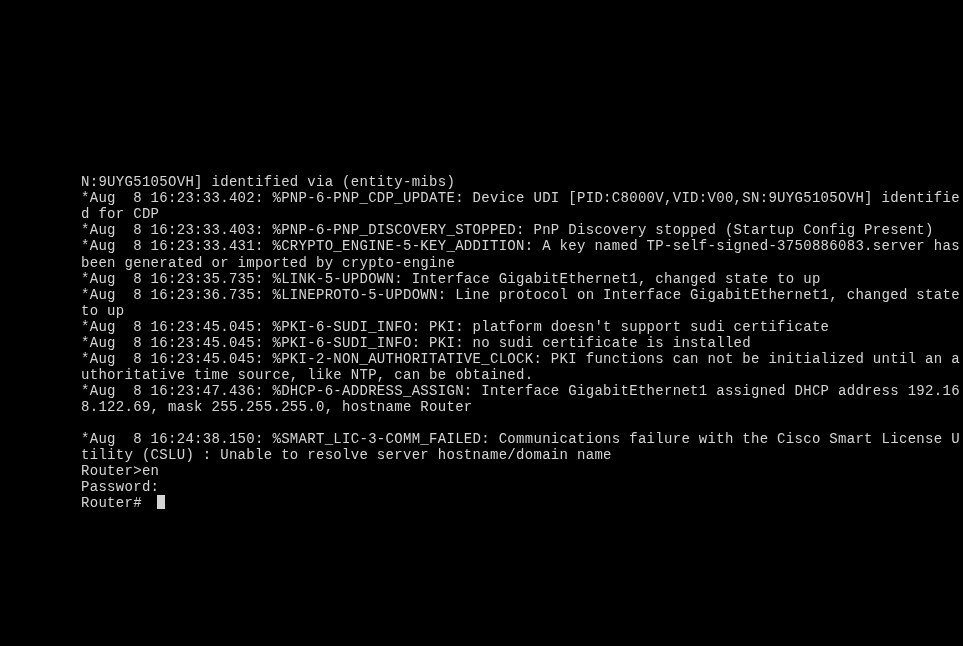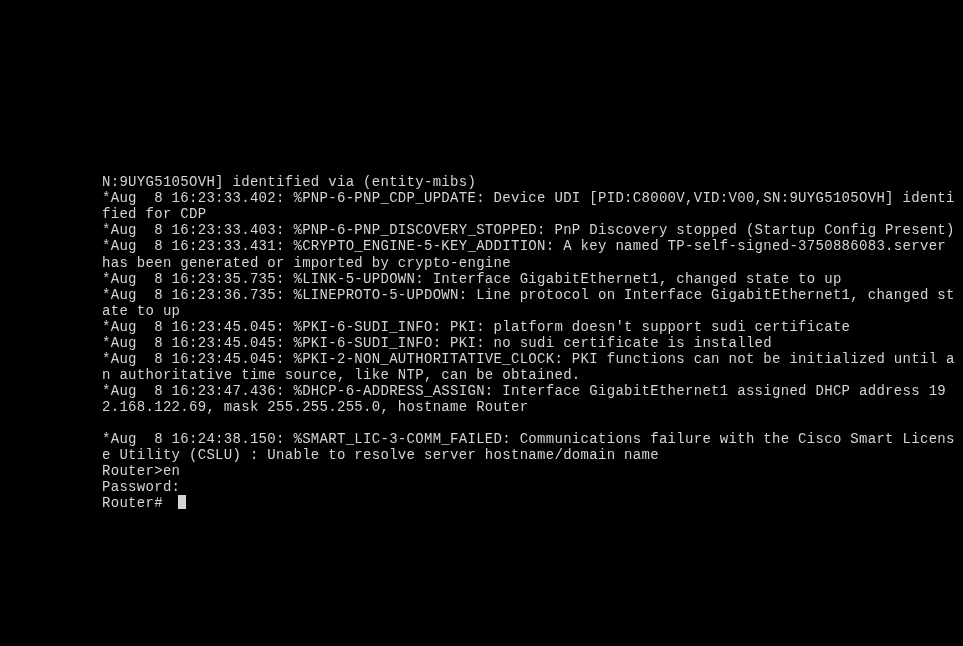--- a/index.html
+++ b/index.html
@@ -12,21 +12,21 @@
       width: 963px;
       height: 646px;
       font-family: 'Courier New', monospace;
       font-size: 14px;
       color: #d4d4d4;
       line-height: 1.15;
       padding: 0;
       overflow: hidden;
     }
     .terminal {
-      padding-left: 102px;
+      padding-left: 81px;
       padding-top: 158px;
       white-space: pre-wrap;
       word-break: break-all;
       letter-spacing: 0.3px;
     }
     .line {
       display: block;
       min-height: 15px;
     }
     .cursor {

